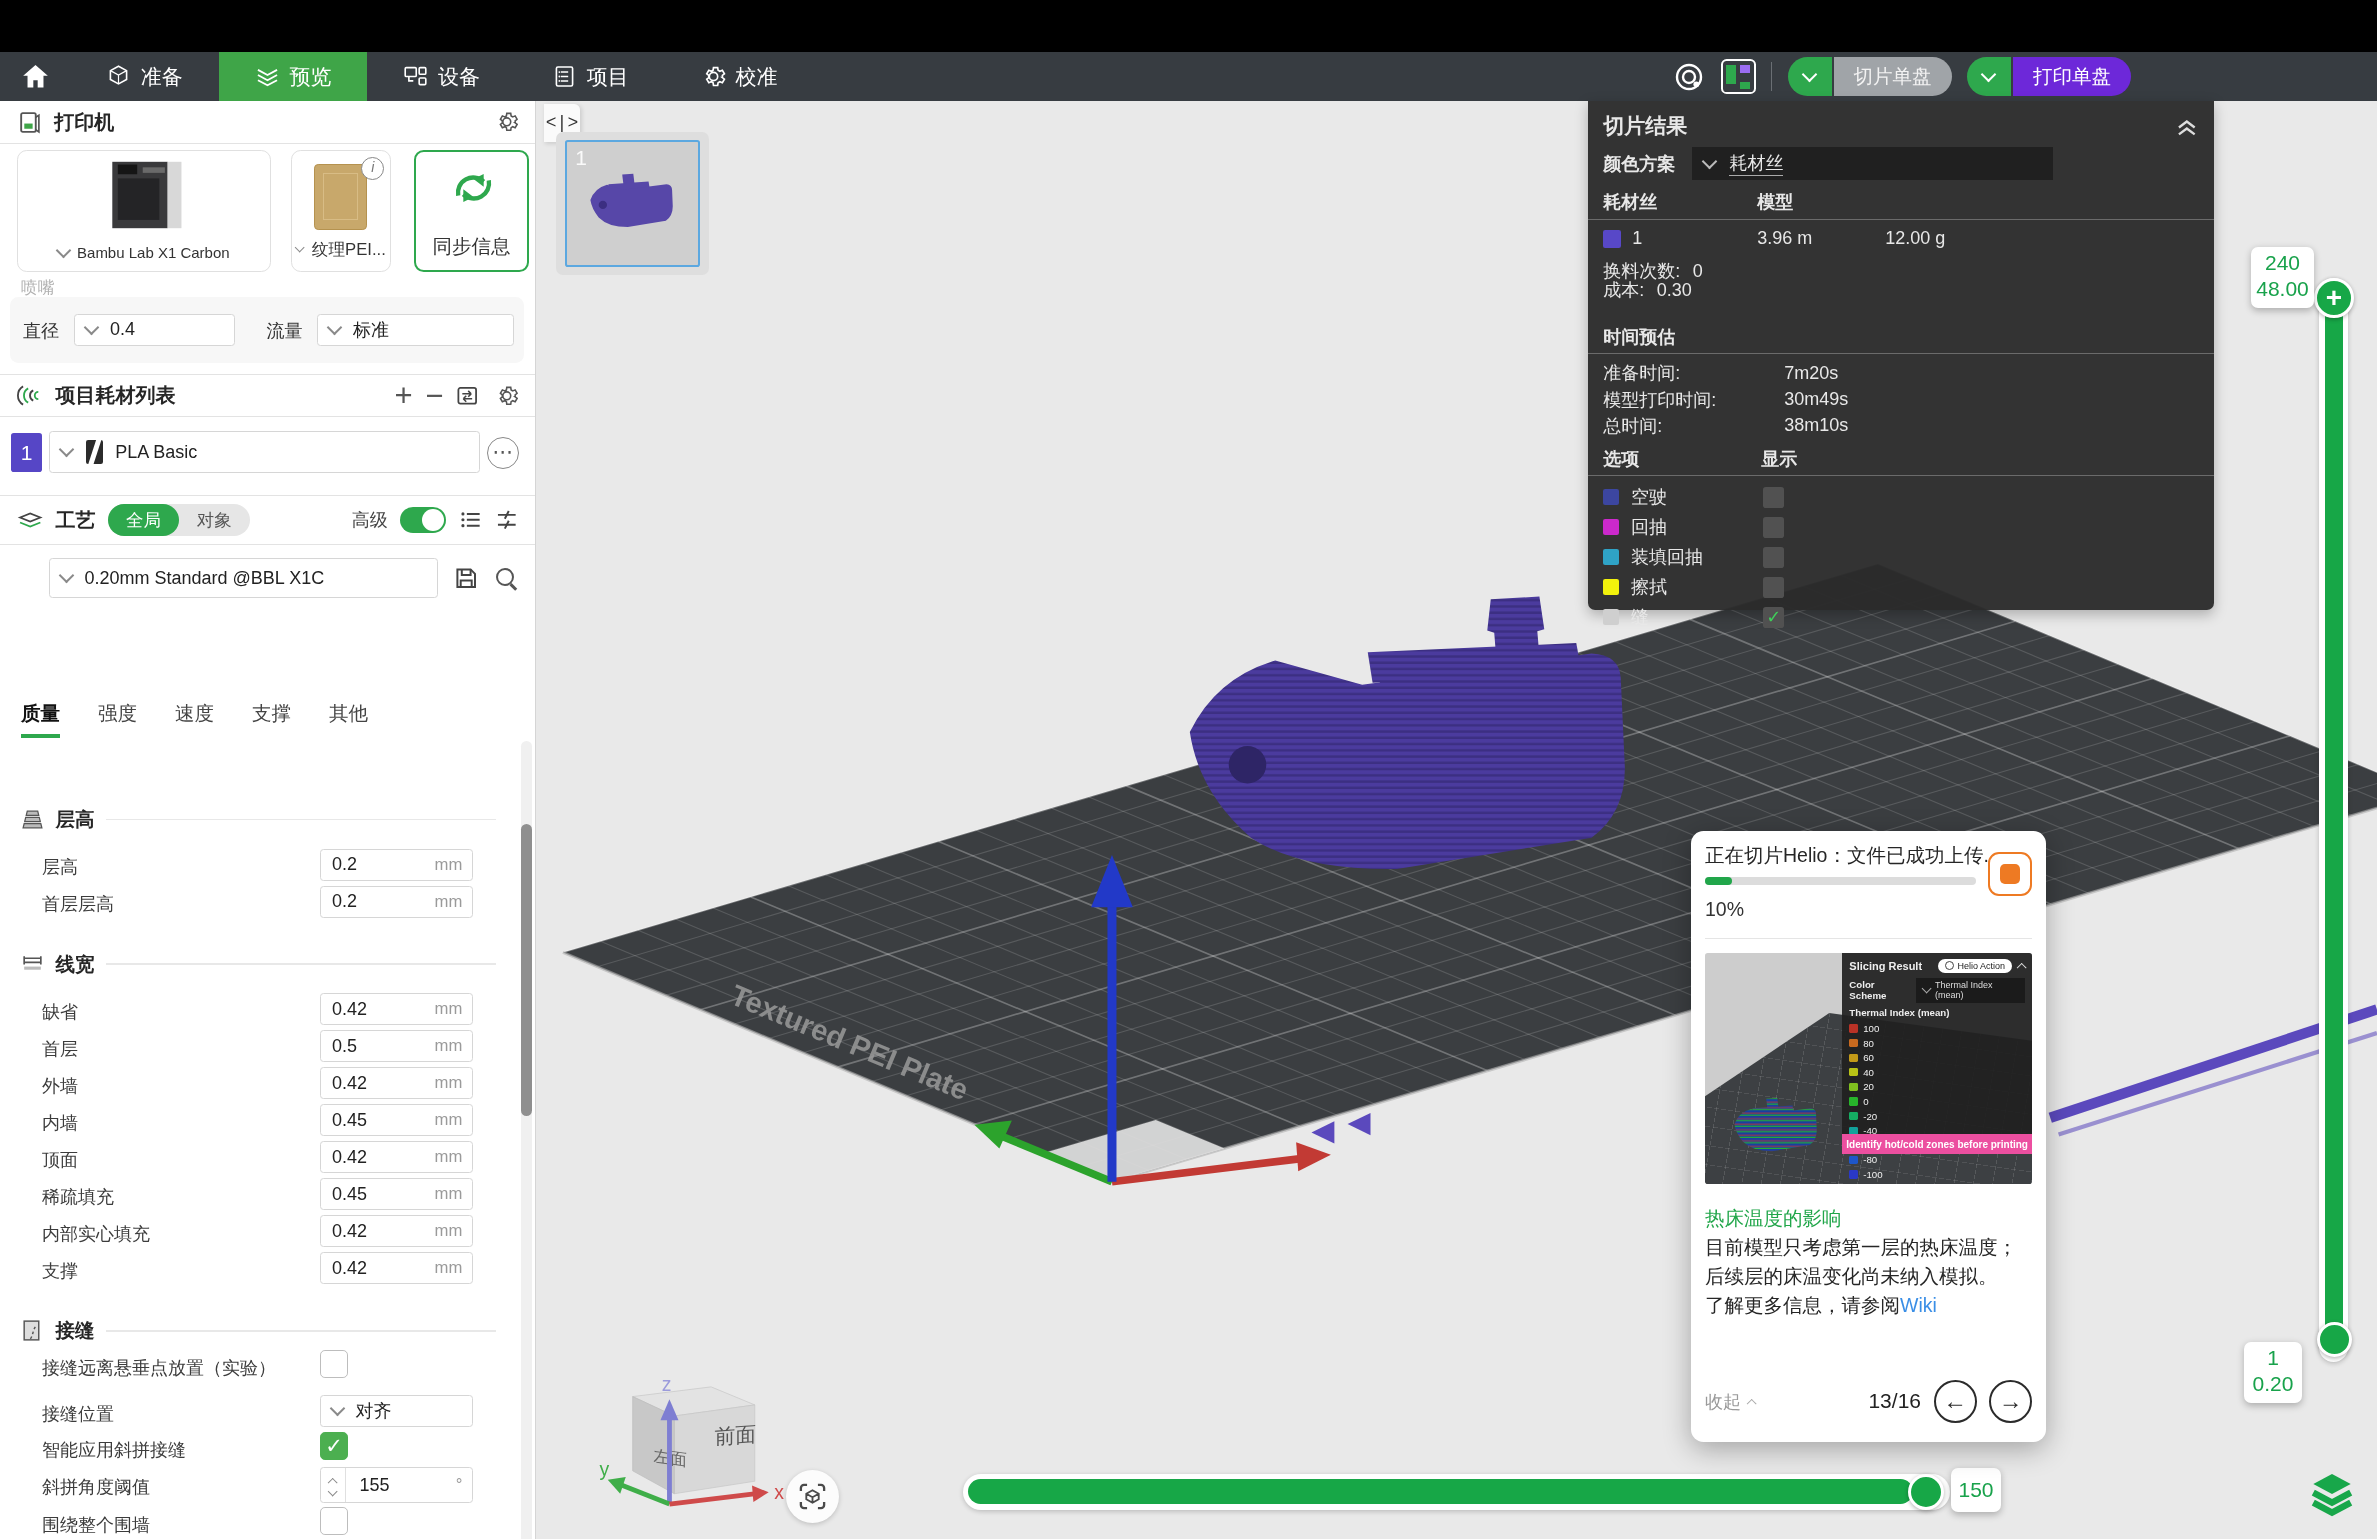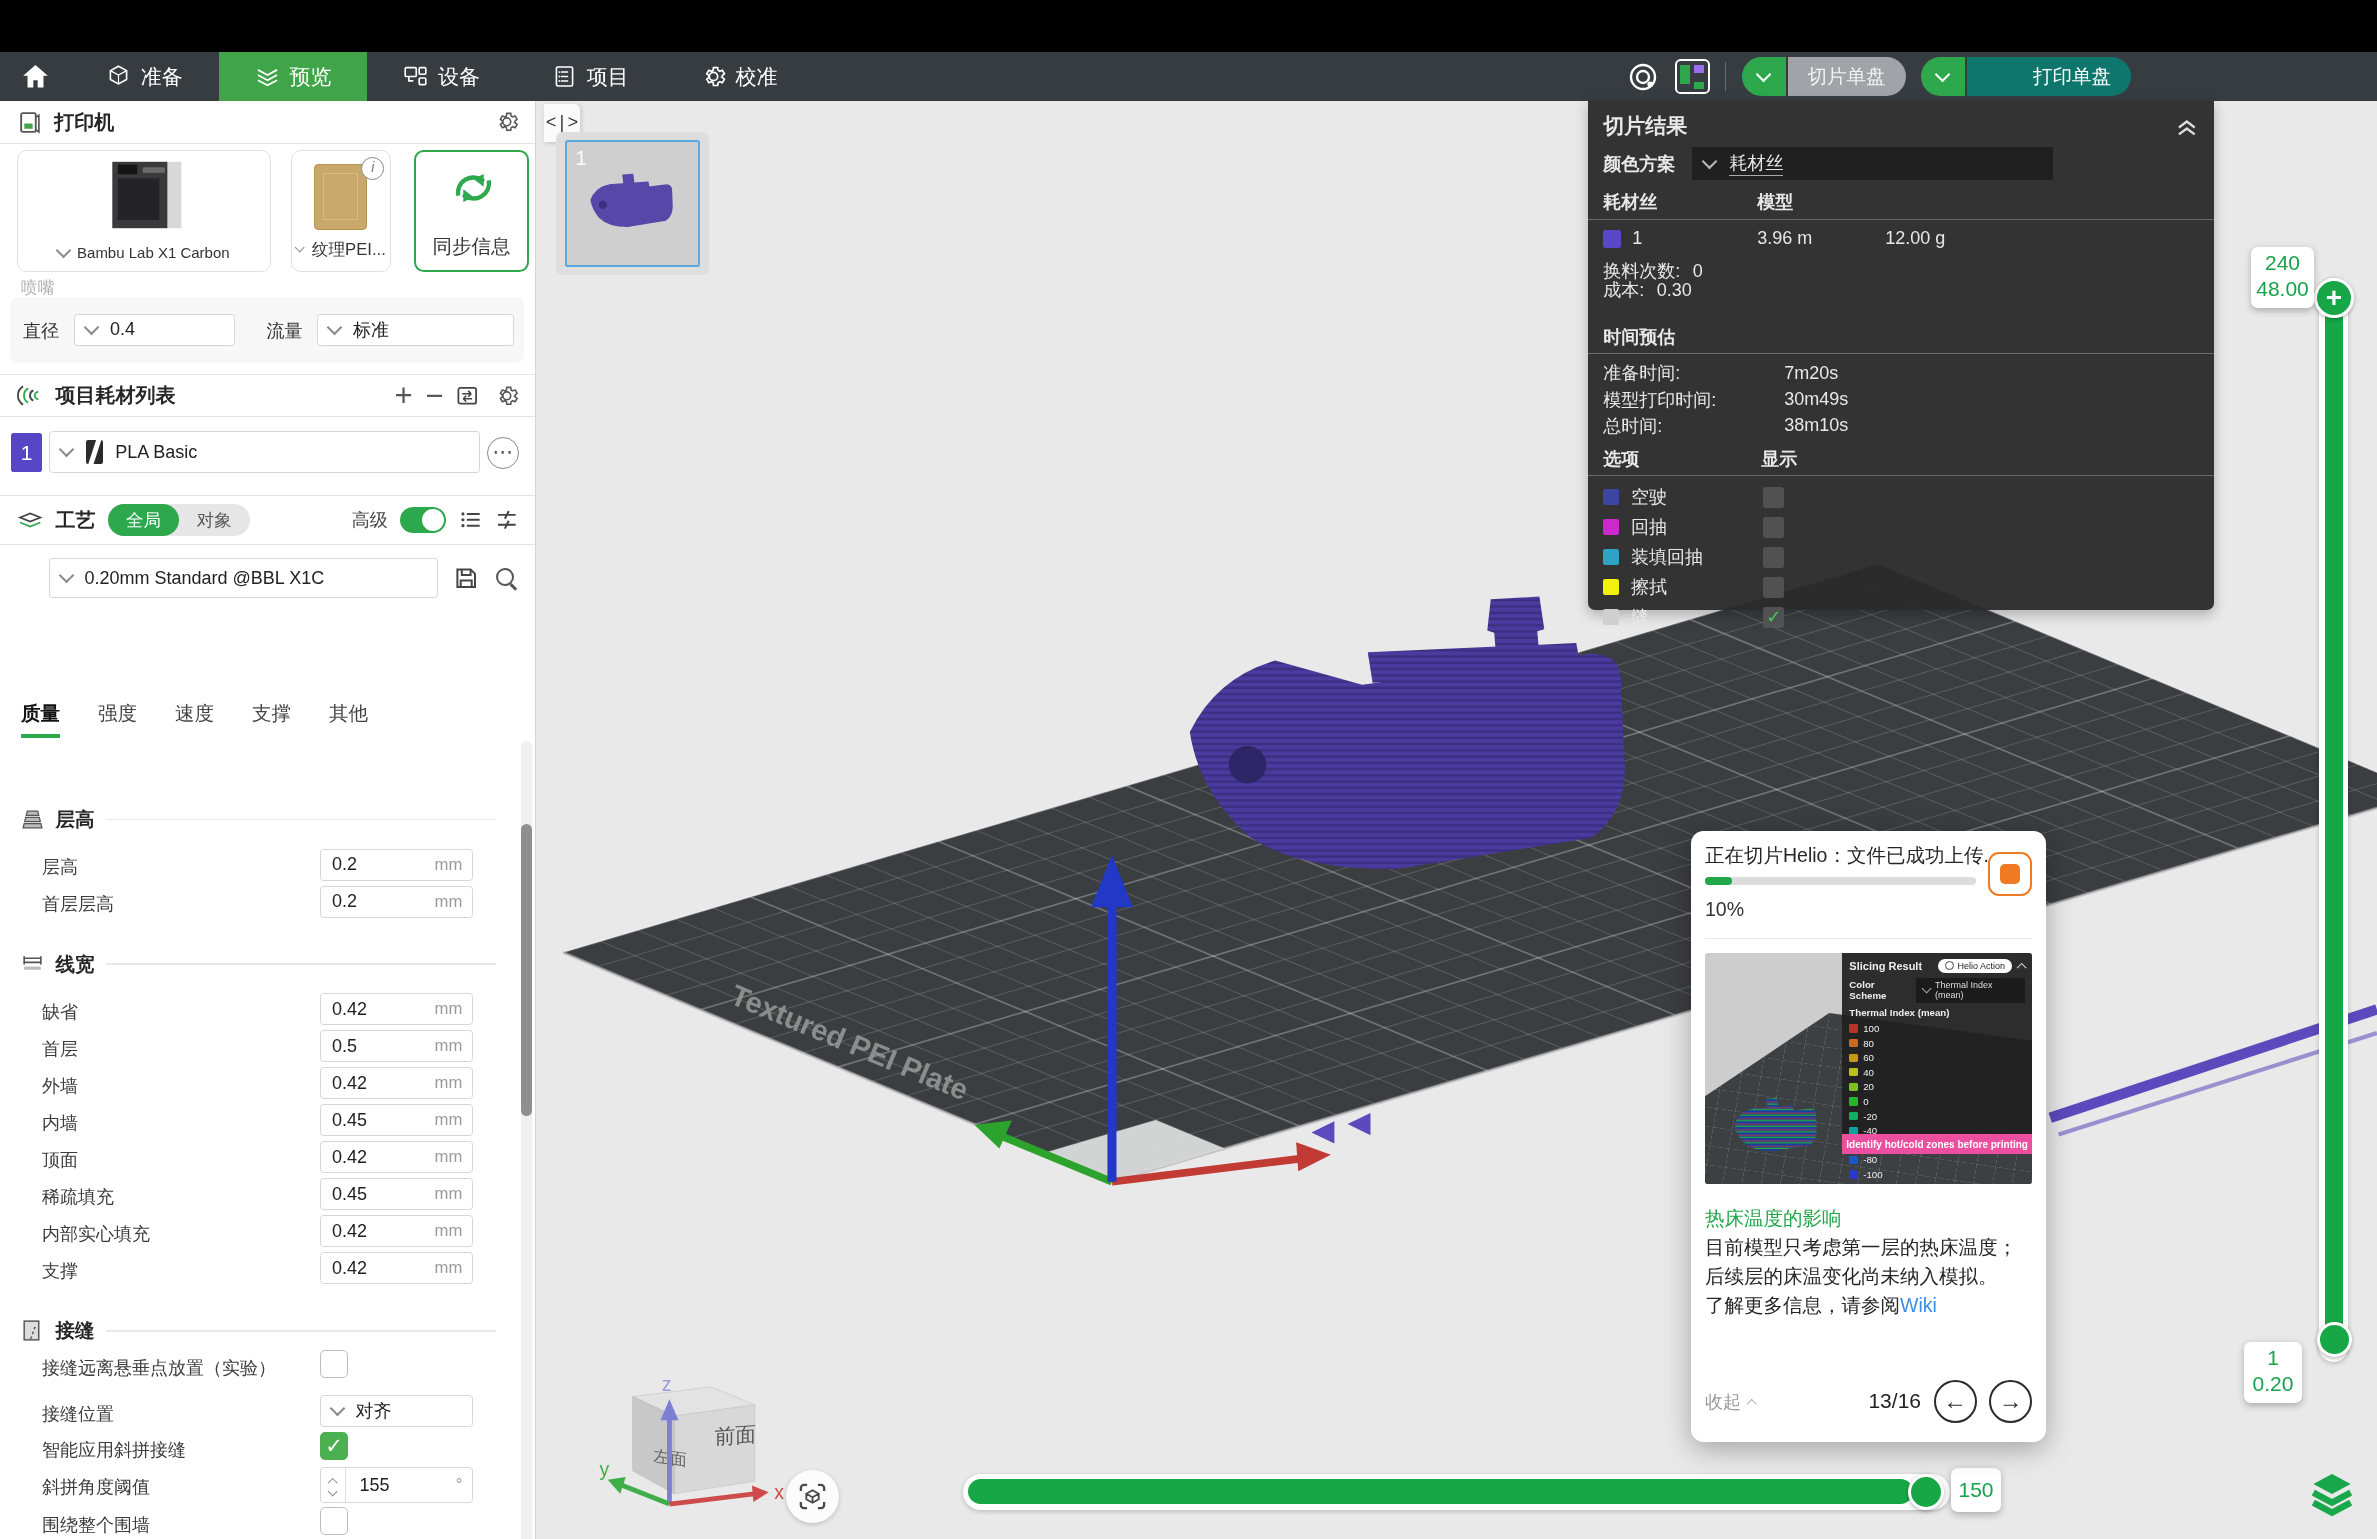--- a/index.html
+++ b/index.html
@@ -166,21 +166,21 @@
         <span class="chev white"></span>
       </div>
     <div class="seg main-seg" style="background:#A0A4A8;">
         <span>切片单盘</span>
       </div>
   </div>
   <div class="splitbtn">
     <div class="seg chev-seg">
         <span class="chev white"></span>
       </div>
-    <div class="seg main-seg" style="background:#0f766e;color:#fff;padding-left:46px;">
+    <div class="seg main-seg" style="background:#6d28d9;color:#fff;">
         <span>打印单盘</span>
       </div>
   </div>
 </div>
 
 <svg class="abs" style="left:535px;top:101px;" width="1842" height="1438" viewBox="0 0 2650 2069">
   <defs>
     <pattern id="bands" width="10" height="9" patternUnits="userSpaceOnUse">
       <rect width="10" height="9" fill="#4B3B9E"></rect>
       <rect y="5.5" width="10" height="3.5" fill="#3C2F82"></rect>

